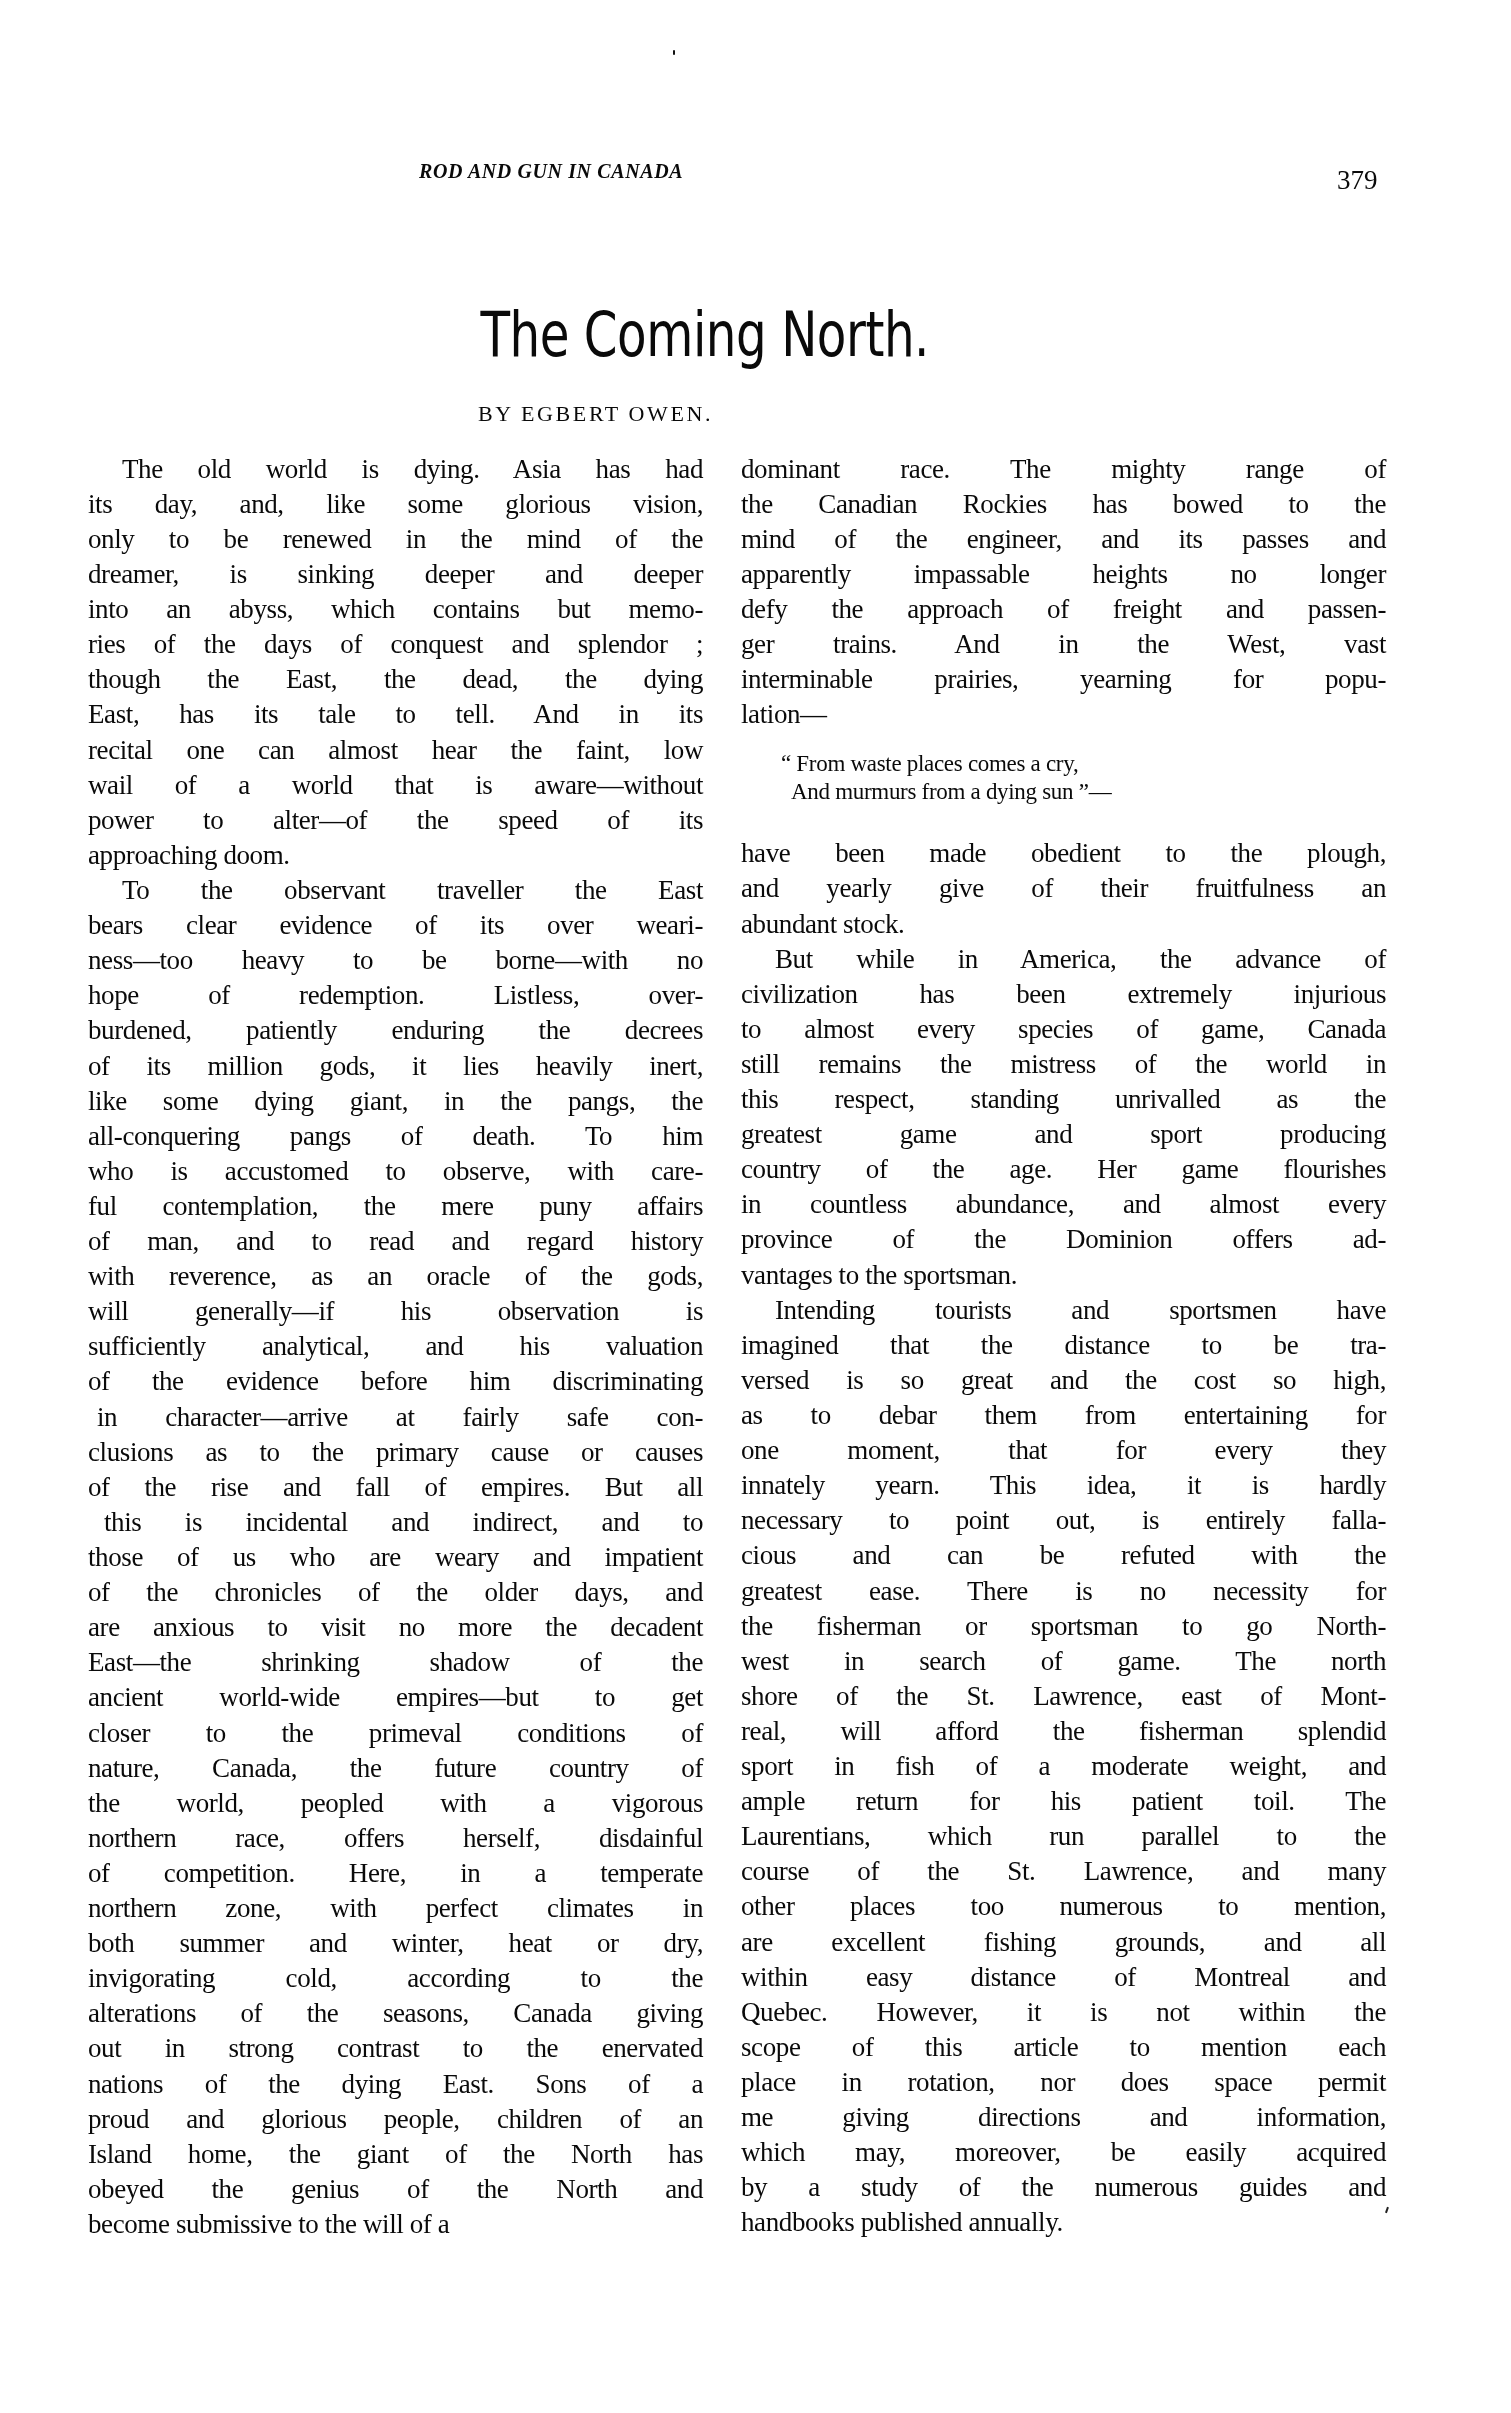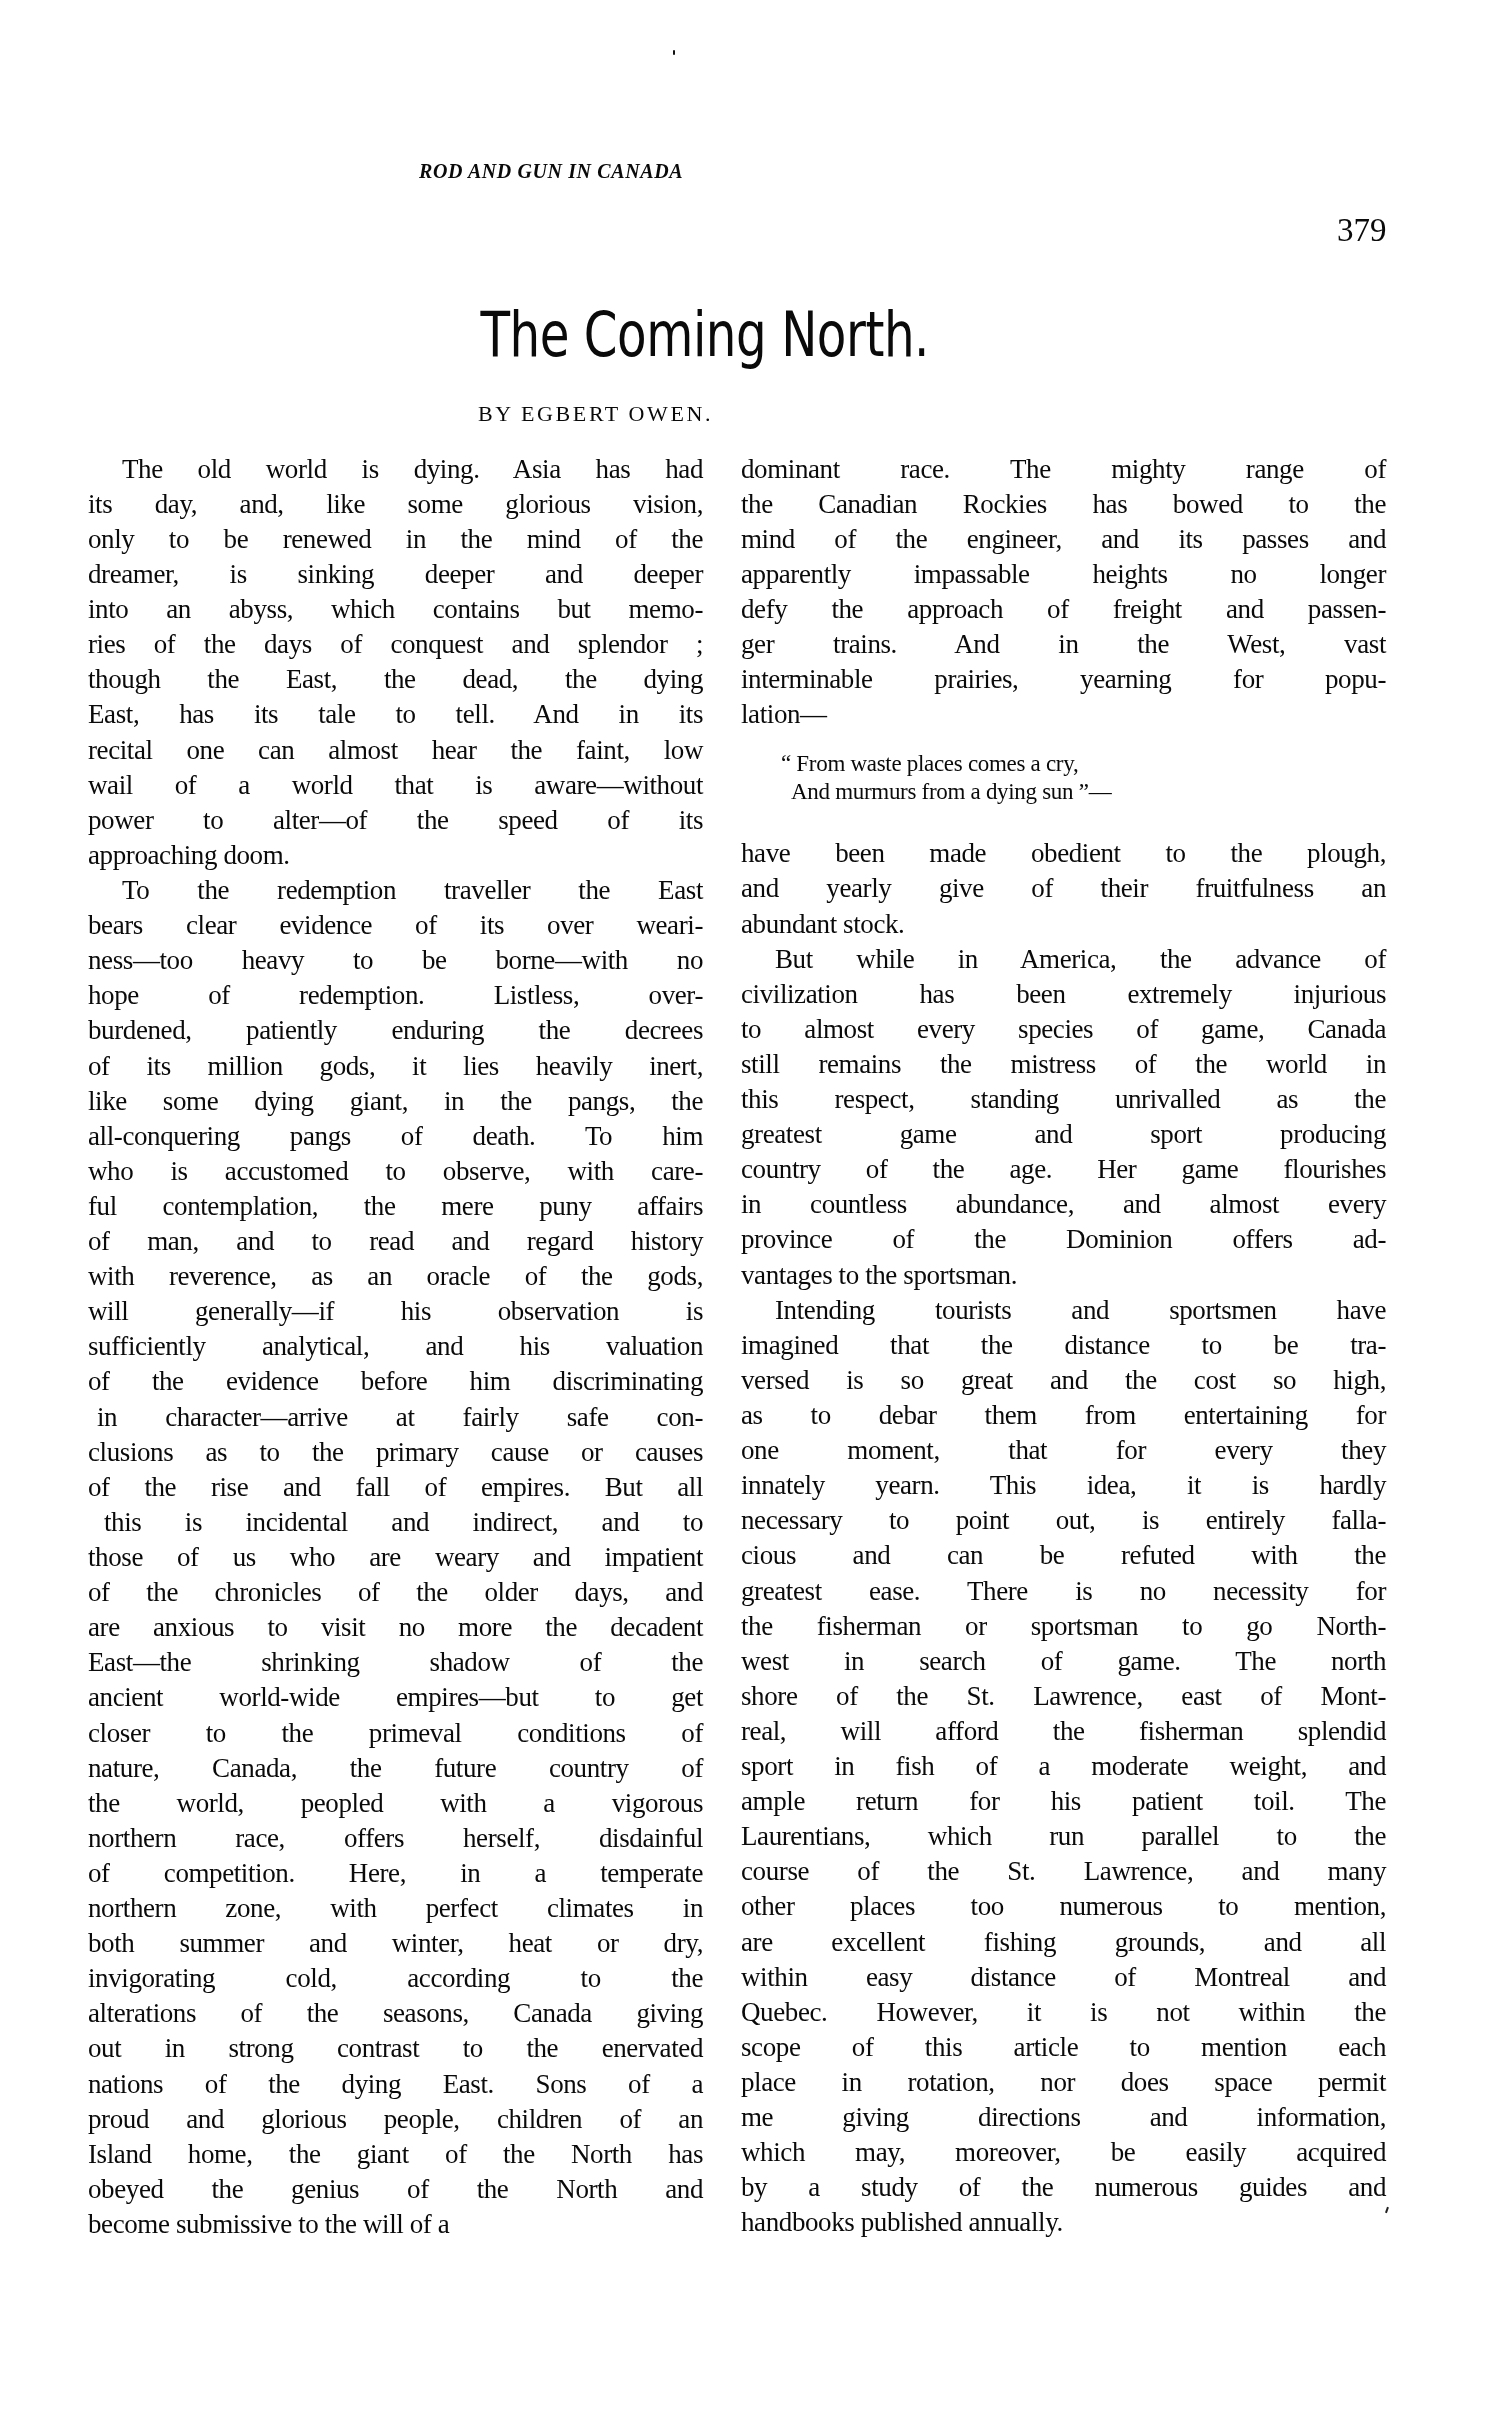--- a/index.html
+++ b/index.html
@@ -1,18 +1,18 @@
 <!DOCTYPE html>
 <html style="font-size:10.3px"><head>
 <meta charset="utf-8">
 <style>
   html, body { margin: 0; padding: 0; background: #ffffff; }
   body { width: 1511px; height: 2413px; position: relative; overflow: hidden; color: #0a0a0a; font-family: "Liberation Serif", "DejaVu Serif", serif; }
   .running-head { position: absolute; left: 419px; top: 160px; width: 245px; font-size: 20px; font-style: italic; font-weight: bold; letter-spacing: 0.6px; white-space: nowrap; }
-  .page-number { position: absolute; left: 1337px; top: 165px; font-size: 33px; margin-top: 47px; }
+  .page-number { position: absolute; left: 1337px; top: 165px; font-size: 27px; }
   .stray-mark { position: absolute; left: 673px; top: 50px; width: 1.9px; height: 5.2px; background: #111; border-radius: 1.3px; }
   .title { position: absolute; left: 452px; top: 298px; width: 258px; text-align: center; font-family: "DejaVu Sans", sans-serif; font-size: 62px; font-weight: normal; transform: scaleX(0.78); transform-origin: center; white-space: nowrap; letter-spacing: -0.6px; }
   .byline { position: absolute; left: 478px; top: 401px; width: 168px; text-align: center; font-size: 22px; letter-spacing: 2.6px; white-space: nowrap; }
   .column { position: absolute; top: 0; }
   .col-left { left: 88px; width: 615px; }
   .col-right { left: 741px; width: 645px; }
   .line { position: absolute; left: 0; right: 0; height: 35px; font-size: 27px; line-height: 35px; text-align: justify; text-align-last: justify; white-space: nowrap; overflow: visible; letter-spacing: -0.4px; }
   .line.para-end { text-align-last: left; }
   .line.indent { padding-left: 34px; }
   .quote-line { position: absolute; font-size: 23px; line-height: 28px; white-space: nowrap; letter-spacing: -0.3px; }
@@ -35,21 +35,21 @@
     <div class="line" style="top: 522px;">only to be renewed in the mind of the</div>
     <div class="line" style="top: 557px;">dreamer, is sinking deeper and deeper</div>
     <div class="line" style="top: 592px;">into an abyss, which contains but memo-</div>
     <div class="line" style="top: 627px;">ries of the days of conquest and splendor ;</div>
     <div class="line" style="top: 662px;">though the East, the dead, the dying</div>
     <div class="line" style="top: 697px;">East, has its tale to tell.  And in its</div>
     <div class="line" style="top: 733px;">recital one can almost hear the faint, low</div>
     <div class="line" style="top: 768px;">wail of a world that is aware—without</div>
     <div class="line" style="top: 803px;">power to alter—of the speed of its</div>
     <div class="line para-end" style="top: 838px;">approaching doom.</div>
-    <div class="line indent" style="top: 873px;">To the redemption traveller the East</div>
+    <div class="line indent" style="top: 873px;">To the observant traveller the East</div>
     <div class="line" style="top: 908px;">bears clear evidence of its over weari-</div>
     <div class="line" style="top: 943px;">ness—too heavy to be borne—with no</div>
     <div class="line" style="top: 978px;">hope of redemption.  Listless, over-</div>
     <div class="line" style="top: 1013px;">burdened, patiently enduring the decrees</div>
     <div class="line" style="top: 1049px;">of its million gods, it lies heavily inert,</div>
     <div class="line" style="top: 1084px;">like some dying giant, in the pangs, the</div>
     <div class="line" style="top: 1119px;">all-conquering pangs of death.  To him</div>
     <div class="line" style="top: 1154px;">who is accustomed to observe, with care-</div>
     <div class="line" style="top: 1189px;">ful contemplation, the mere puny affairs</div>
     <div class="line" style="top: 1224px;">of man, and to read and regard history</div>

